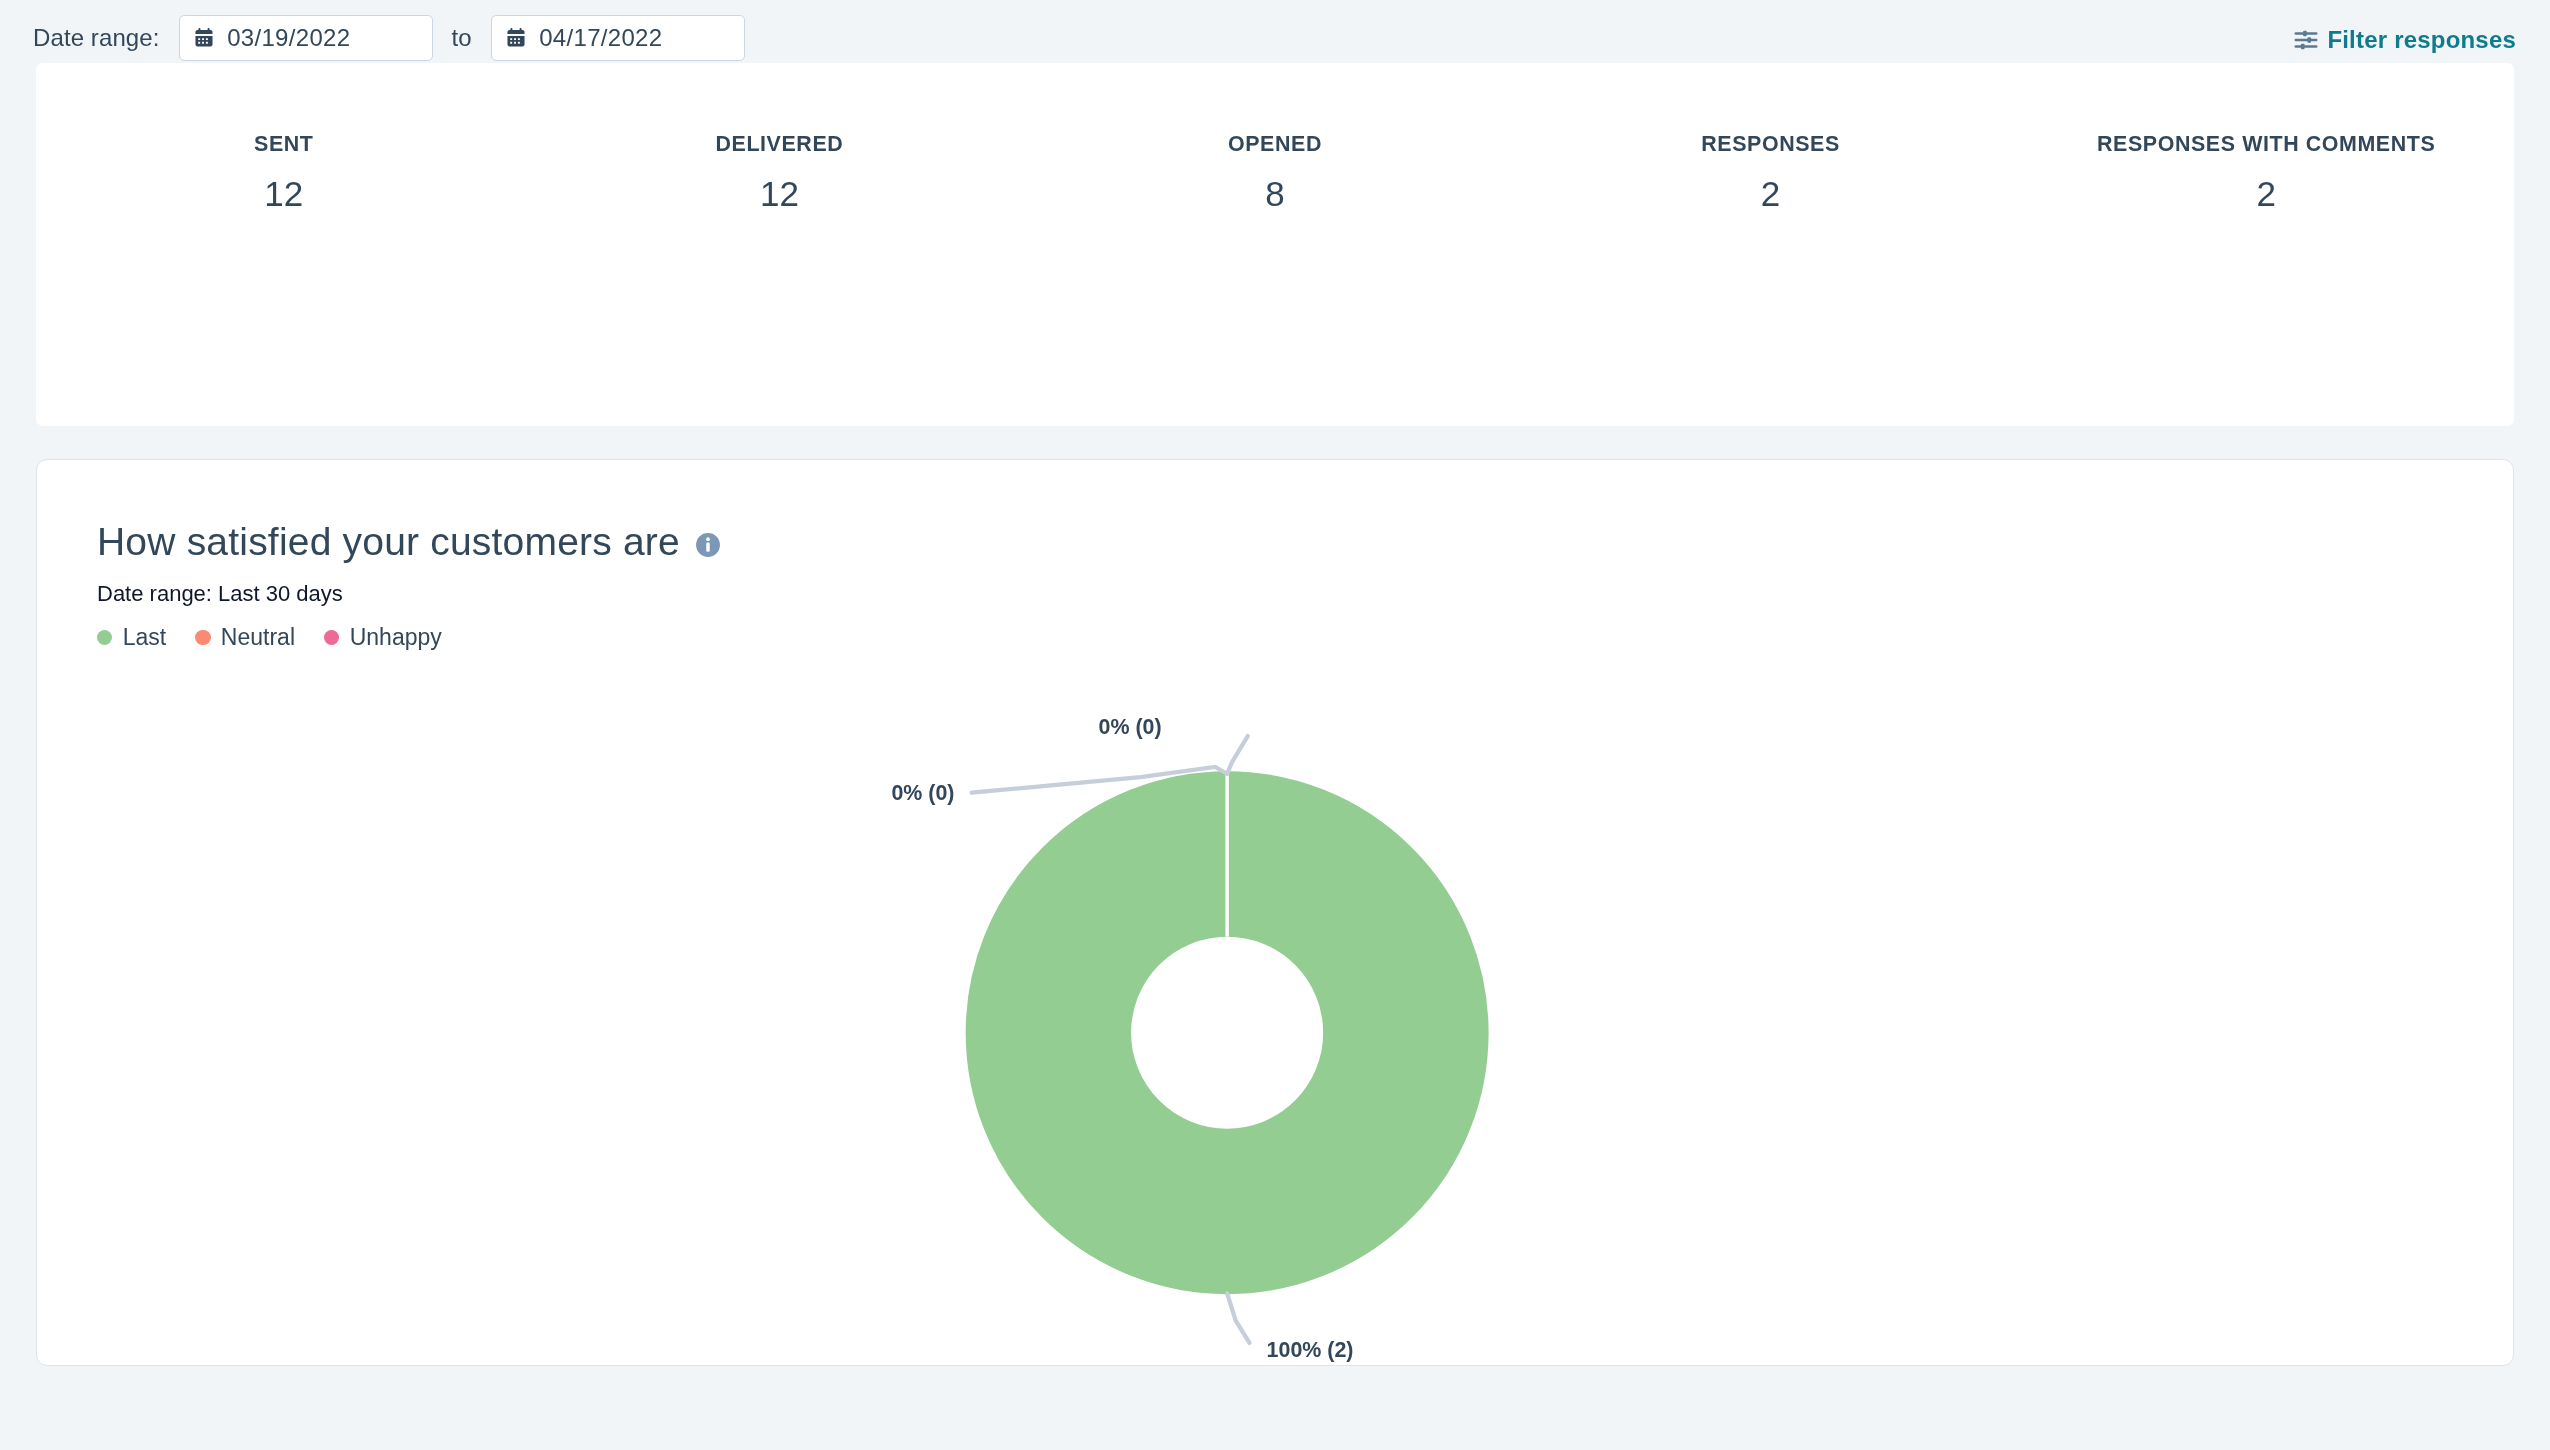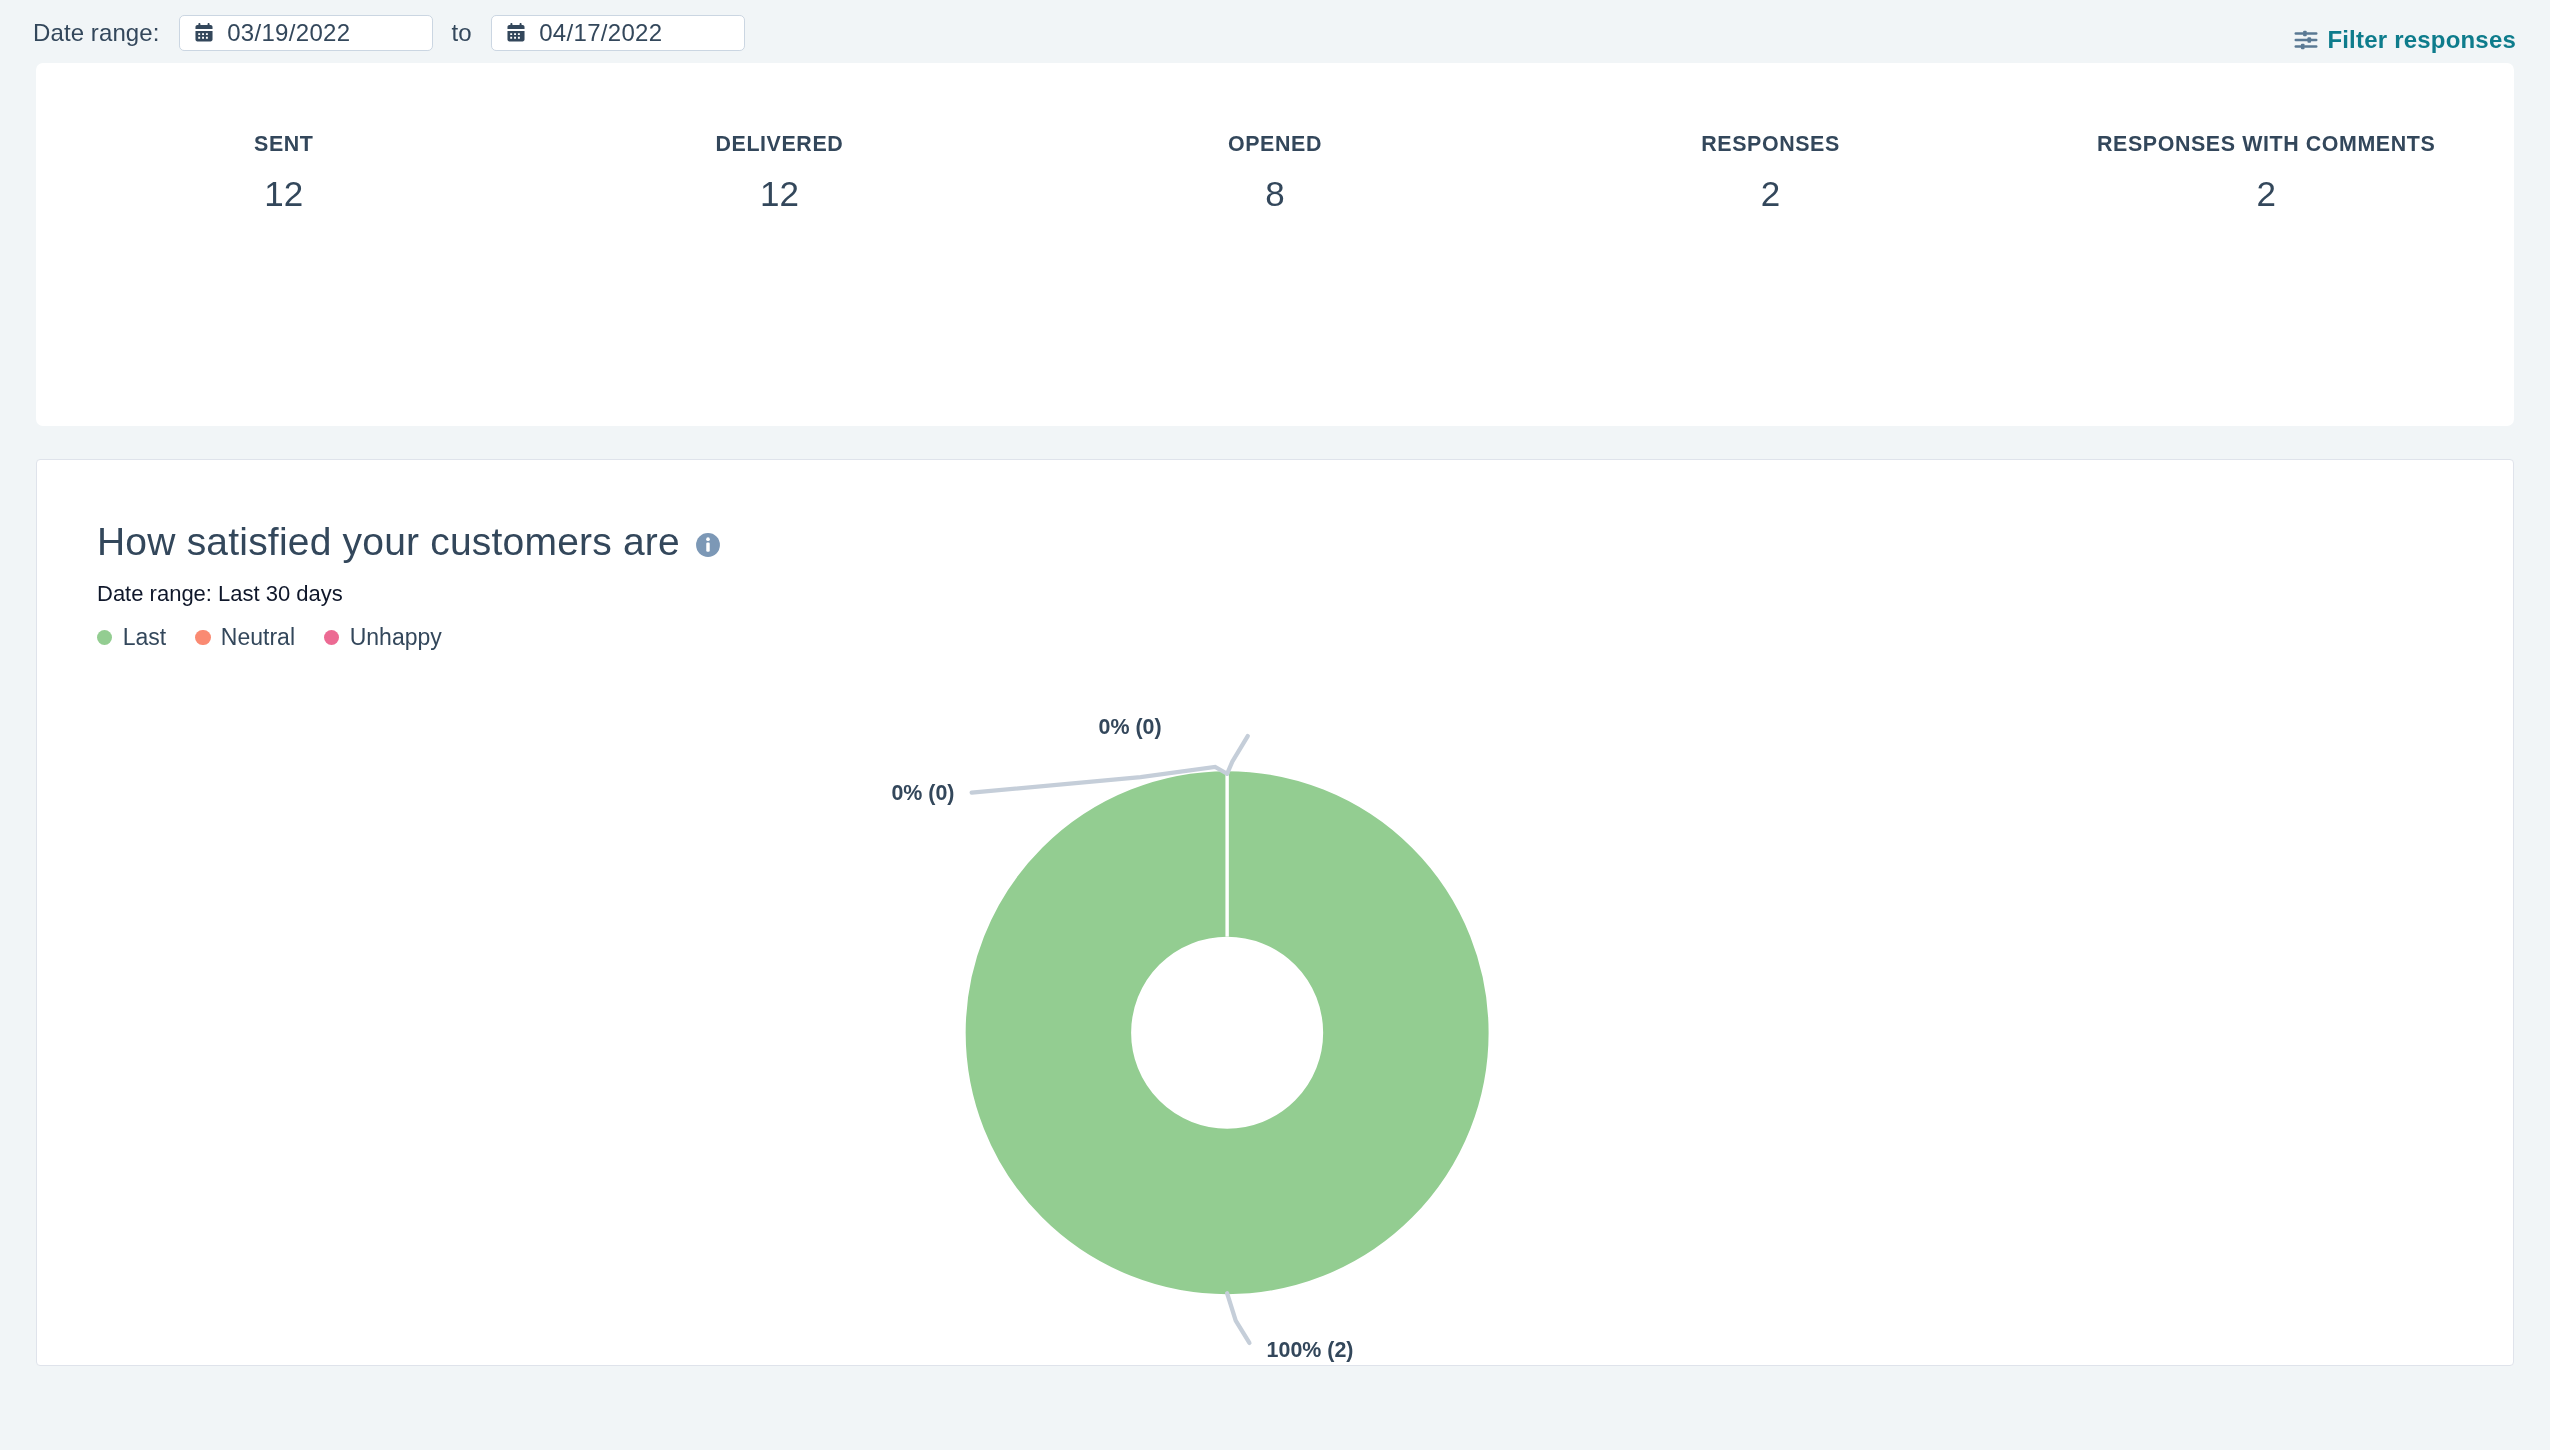--- a/index.html
+++ b/index.html
@@ -46,21 +46,21 @@
     white-space: nowrap;
     letter-spacing: 0.1px;
   }
 
   .date-input {
     display: flex;
     align-items: center;
     background: #ffffff;
     border: 1.3px solid #cbd6e2;
     border-radius: 5.1px;
-    height: 36px;
+    height: 46px;
     padding: 0 15.4px 0 13.7px;
     min-width: 254px;
     gap: 12px;
   }
 
   .date-input .cal {
     width: 22px; height: 22px;
     flex: 0 0 22px;
     display: block;
   }
@@ -141,21 +141,21 @@
 
   
   .chart-card {
     position: absolute;
     left: 36px;
     top: 459px;
     width: 2478px;
     height: 907px;
     background: #ffffff;
     border: 0.9px solid #dfe3eb;
-    border-radius: 4px;
+    border-radius: 11px;
     overflow: hidden;
   }
 
   .chart-head {
     position: absolute;
     left: 60px;
     top: 60px;
   }
 
   .chart-title-row {

